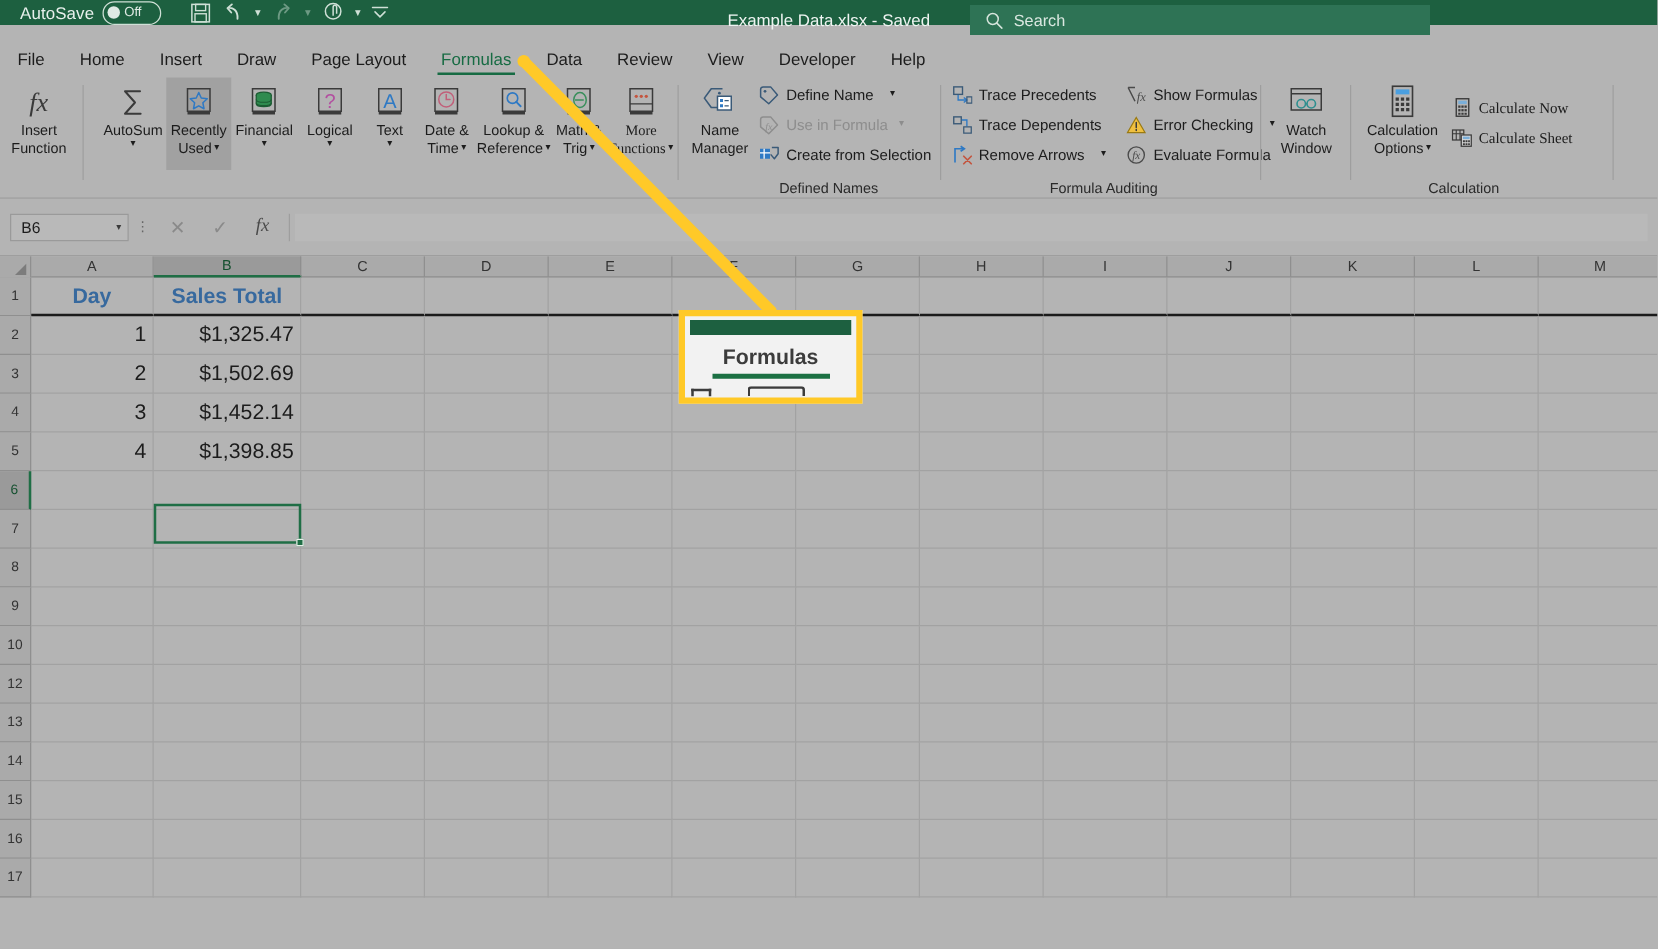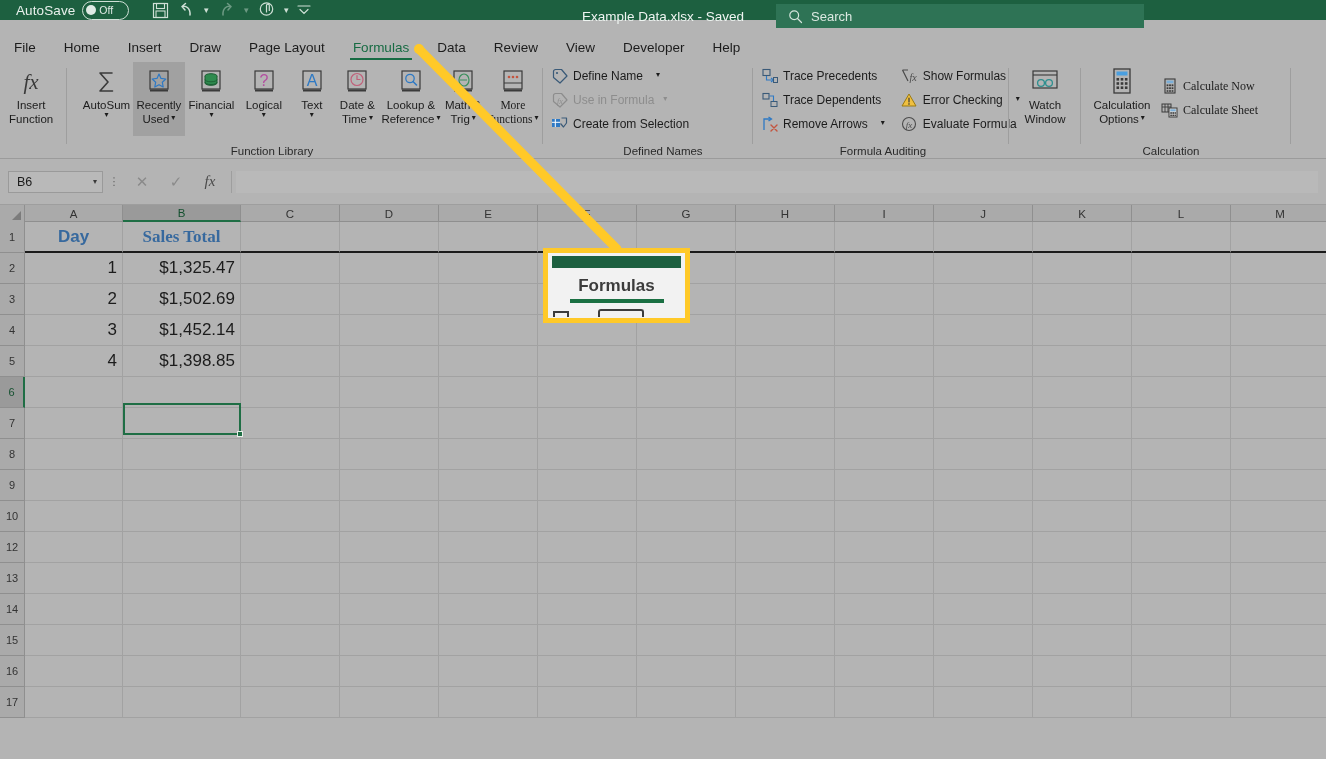--- a/index.html
+++ b/index.html
@@ -498,27 +498,40 @@
               </svg>
           </span>
           <span class="lbl">More</span>
           <span class="caretrow">
             <span class="lbl">Functions</span>
             <span class="car">▾</span>
           </span>
         </div>
 
       </div>
-      <div class="rgroup-title">Function Library</div>
     </div>
 
     <div class="grp-sep" style="left:542px;"></div>
 
     <div class="rgroup" style="left:548px; width:200px;">
       <div class="rgroup-body">
+        <div class="bigbtn" style="width:58px;">
+          <span class="ic">
+            <svg width="30" height="28" viewBox="0 0 30 28">
+                <path d="M17 3 H8 L2.5 10.5 L8 18 H13" fill="none" stroke="#3a5a78" stroke-width="1.3" stroke-linejoin="round"></path>
+                <circle cx="14.5" cy="6.5" r="1.1" fill="#3a5a78"></circle>
+                <rect x="13" y="9" width="11" height="11" fill="#fff" stroke="#3a5a78" stroke-width="1.2"></rect>
+                <rect x="15" y="11.2" width="2.4" height="2.4" fill="#2e79c4"></rect>
+                <rect x="15" y="15.4" width="2.4" height="2.4" fill="#2e79c4"></rect>
+                <path d="M18.6 12.4 H22 M18.6 16.6 H22" stroke="#3a5a78" stroke-width="1"></path>
+              </svg>
+          </span>
+          <span class="lbl">Name</span>
+          <span class="lbl">Manager</span>
+        </div>
 
         <div class="col2">
           <div class="smallbtn">
             <span class="sic">
               <svg width="16" height="16" viewBox="0 0 16 16">
                   <path d="M9.5 1.5 H3.5 a2 2 0 0 0 -2 2 V9.5 L8 15 L15 8 Z" fill="none" stroke="#3a5a78" stroke-width="1.2" stroke-linejoin="round"></path>
                   <circle cx="5" cy="5" r="1.1" fill="#3a5a78"></circle>
                 </svg>
             </span>
             <span>Define Name</span>
@@ -742,21 +755,21 @@
       <div class="ch" style="width:99px;">J</div>
       <div class="ch" style="width:99px;">K</div>
       <div class="ch" style="width:99px;">L</div>
       <div class="ch" style="width:99px;">M</div>
     </div>
 
     <div class="rowarea" id="rowarea">
         <div class="grow">
           <div class="rh">1</div>
           <div class="cell hdr" style="width: 98px;">Day</div>
-          <div class="cell hdr" style="width: 118px; font-family: Liberation Serif, serif;">Sales Total</div>
+          <div class="cell hdr" style="width: 118px;">Sales Total</div>
           <div class="cell hdr" style="width: 99px;"></div>
           <div class="cell hdr" style="width: 99px;"></div>
           <div class="cell hdr" style="width: 99px;"></div>
           <div class="cell hdr" style="width: 99px;"></div>
           <div class="cell hdr" style="width: 99px;"></div>
           <div class="cell hdr" style="width: 99px;"></div>
           <div class="cell hdr" style="width: 99px;"></div>
           <div class="cell hdr" style="width: 99px;"></div>
           <div class="cell hdr" style="width: 99px;"></div>
           <div class="cell hdr" style="width: 99px;"></div>

